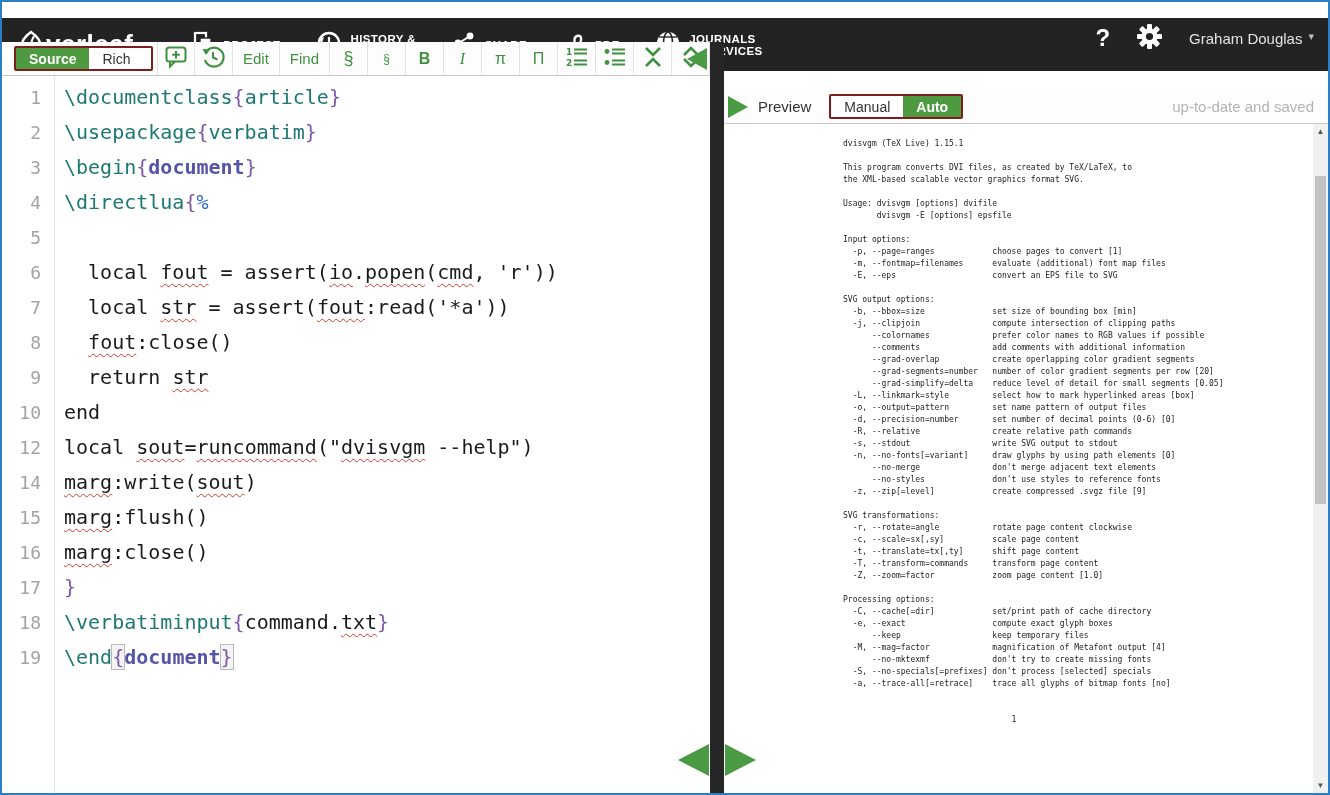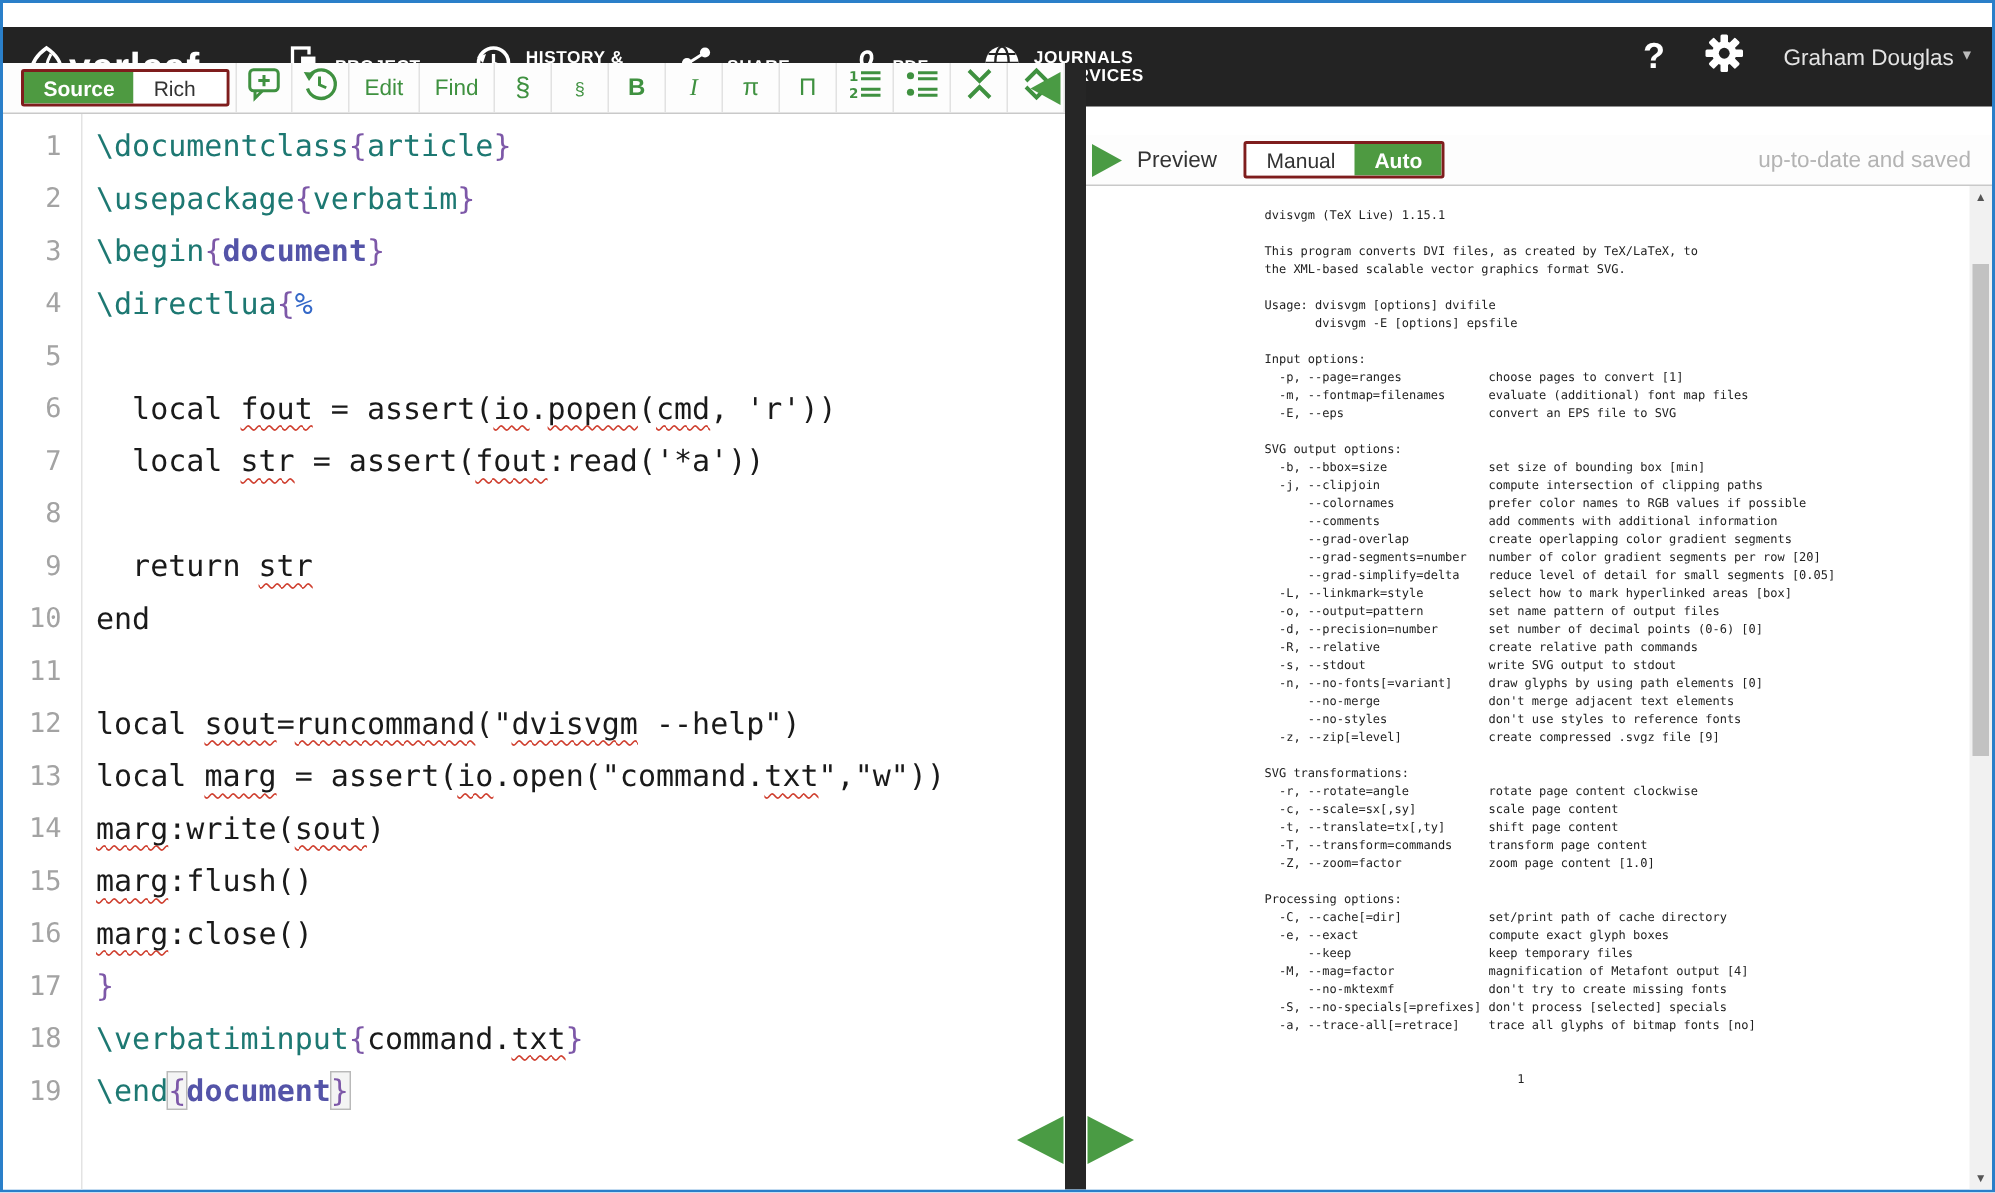--- a/index.html
+++ b/index.html
@@ -244,26 +244,24 @@
     <div class="ed-body">
       <div class="gutter-bg"></div>
       <div class="code-lines" id="code-lines">
           <div class="cl"><span class="ln">1</span><span class="code"><span class="tok-cmd">\documentclass</span><span class="tok-br">{</span><span class="tok-arg">article</span><span class="tok-br">}</span></span></div>
           <div class="cl"><span class="ln">2</span><span class="code"><span class="tok-cmd">\usepackage</span><span class="tok-br">{</span><span class="tok-arg">verbatim</span><span class="tok-br">}</span></span></div>
           <div class="cl"><span class="ln">3</span><span class="code"><span class="tok-cmd">\begin</span><span class="tok-br">{</span><span class="tok-doc">document</span><span class="tok-br">}</span></span></div>
           <div class="cl"><span class="ln">4</span><span class="code"><span class="tok-cmd">\directlua</span><span class="tok-br">{</span><span class="tok-cmt">%</span></span></div>
           <div class="cl"><span class="ln">5</span></div>
           <div class="cl"><span class="ln">6</span><span class="code"><span class="tok-pl">  local </span><span class="tok-pl sq">fout</span><span class="tok-pl"> = assert(</span><span class="tok-pl sq">io</span><span class="tok-pl">.</span><span class="tok-pl sq">popen</span><span class="tok-pl">(</span><span class="tok-pl sq">cmd</span><span class="tok-pl">, 'r'))</span></span></div>
           <div class="cl"><span class="ln">7</span><span class="code"><span class="tok-pl">  local </span><span class="tok-pl sq">str</span><span class="tok-pl"> = assert(</span><span class="tok-pl sq">fout</span><span class="tok-pl">:read('*a'))</span></span></div>
-          <div class="cl"><span class="ln">8</span></div>
+          <div class="cl"><span class="ln">8</span><span class="code"><span class="tok-pl">  </span><span class="tok-pl sq">fout</span><span class="tok-pl">:close()</span></span></div>
           <div class="cl"><span class="ln">9</span><span class="code"><span class="tok-pl">  return </span><span class="tok-pl sq">str</span></span></div>
           <div class="cl"><span class="ln">10</span><span class="code"><span class="tok-pl">end</span></span></div>
-          <div class="cl"><span class="ln">11</span><span class="code"></span></div>
           <div class="cl"><span class="ln">12</span><span class="code"><span class="tok-pl">local </span><span class="tok-pl sq">sout</span><span class="tok-pl">=</span><span class="tok-pl sq">runcommand</span><span class="tok-pl">("</span><span class="tok-pl sq">dvisvgm</span><span class="tok-pl"> --help")</span></span></div>
-          <div class="cl"><span class="ln">13</span><span class="code"><span class="tok-pl">local </span><span class="tok-pl sq">marg</span><span class="tok-pl"> = assert(</span><span class="tok-pl sq">io</span><span class="tok-pl">.open("command.</span><span class="tok-pl sq">txt</span><span class="tok-pl">","w"))</span></span></div>
           <div class="cl"><span class="ln">14</span><span class="code"><span class="tok-pl sq">marg</span><span class="tok-pl">:write(</span><span class="tok-pl sq">sout</span><span class="tok-pl">)</span></span></div>
           <div class="cl"><span class="ln">15</span><span class="code"><span class="tok-pl sq">marg</span><span class="tok-pl">:flush()</span></span></div>
           <div class="cl"><span class="ln">16</span><span class="code"><span class="tok-pl sq">marg</span><span class="tok-pl">:close()</span></span></div>
           <div class="cl"><span class="ln">17</span><span class="code"><span class="tok-br">}</span></span></div>
           <div class="cl"><span class="ln">18</span><span class="code"><span class="tok-cmd">\verbatiminput</span><span class="tok-br">{</span><span class="tok-pl">command.</span><span class="tok-pl sq">txt</span><span class="tok-br">}</span></span></div>
           <div class="cl"><span class="ln">19</span><span class="code"><span class="tok-cmd">\end</span><span class="tok-br bx">{</span><span class="tok-doc">document</span><span class="tok-br bx">}</span></span></div>
         </div>
       <span class="tri-left-lg"></span>
     </div>
   </section>

